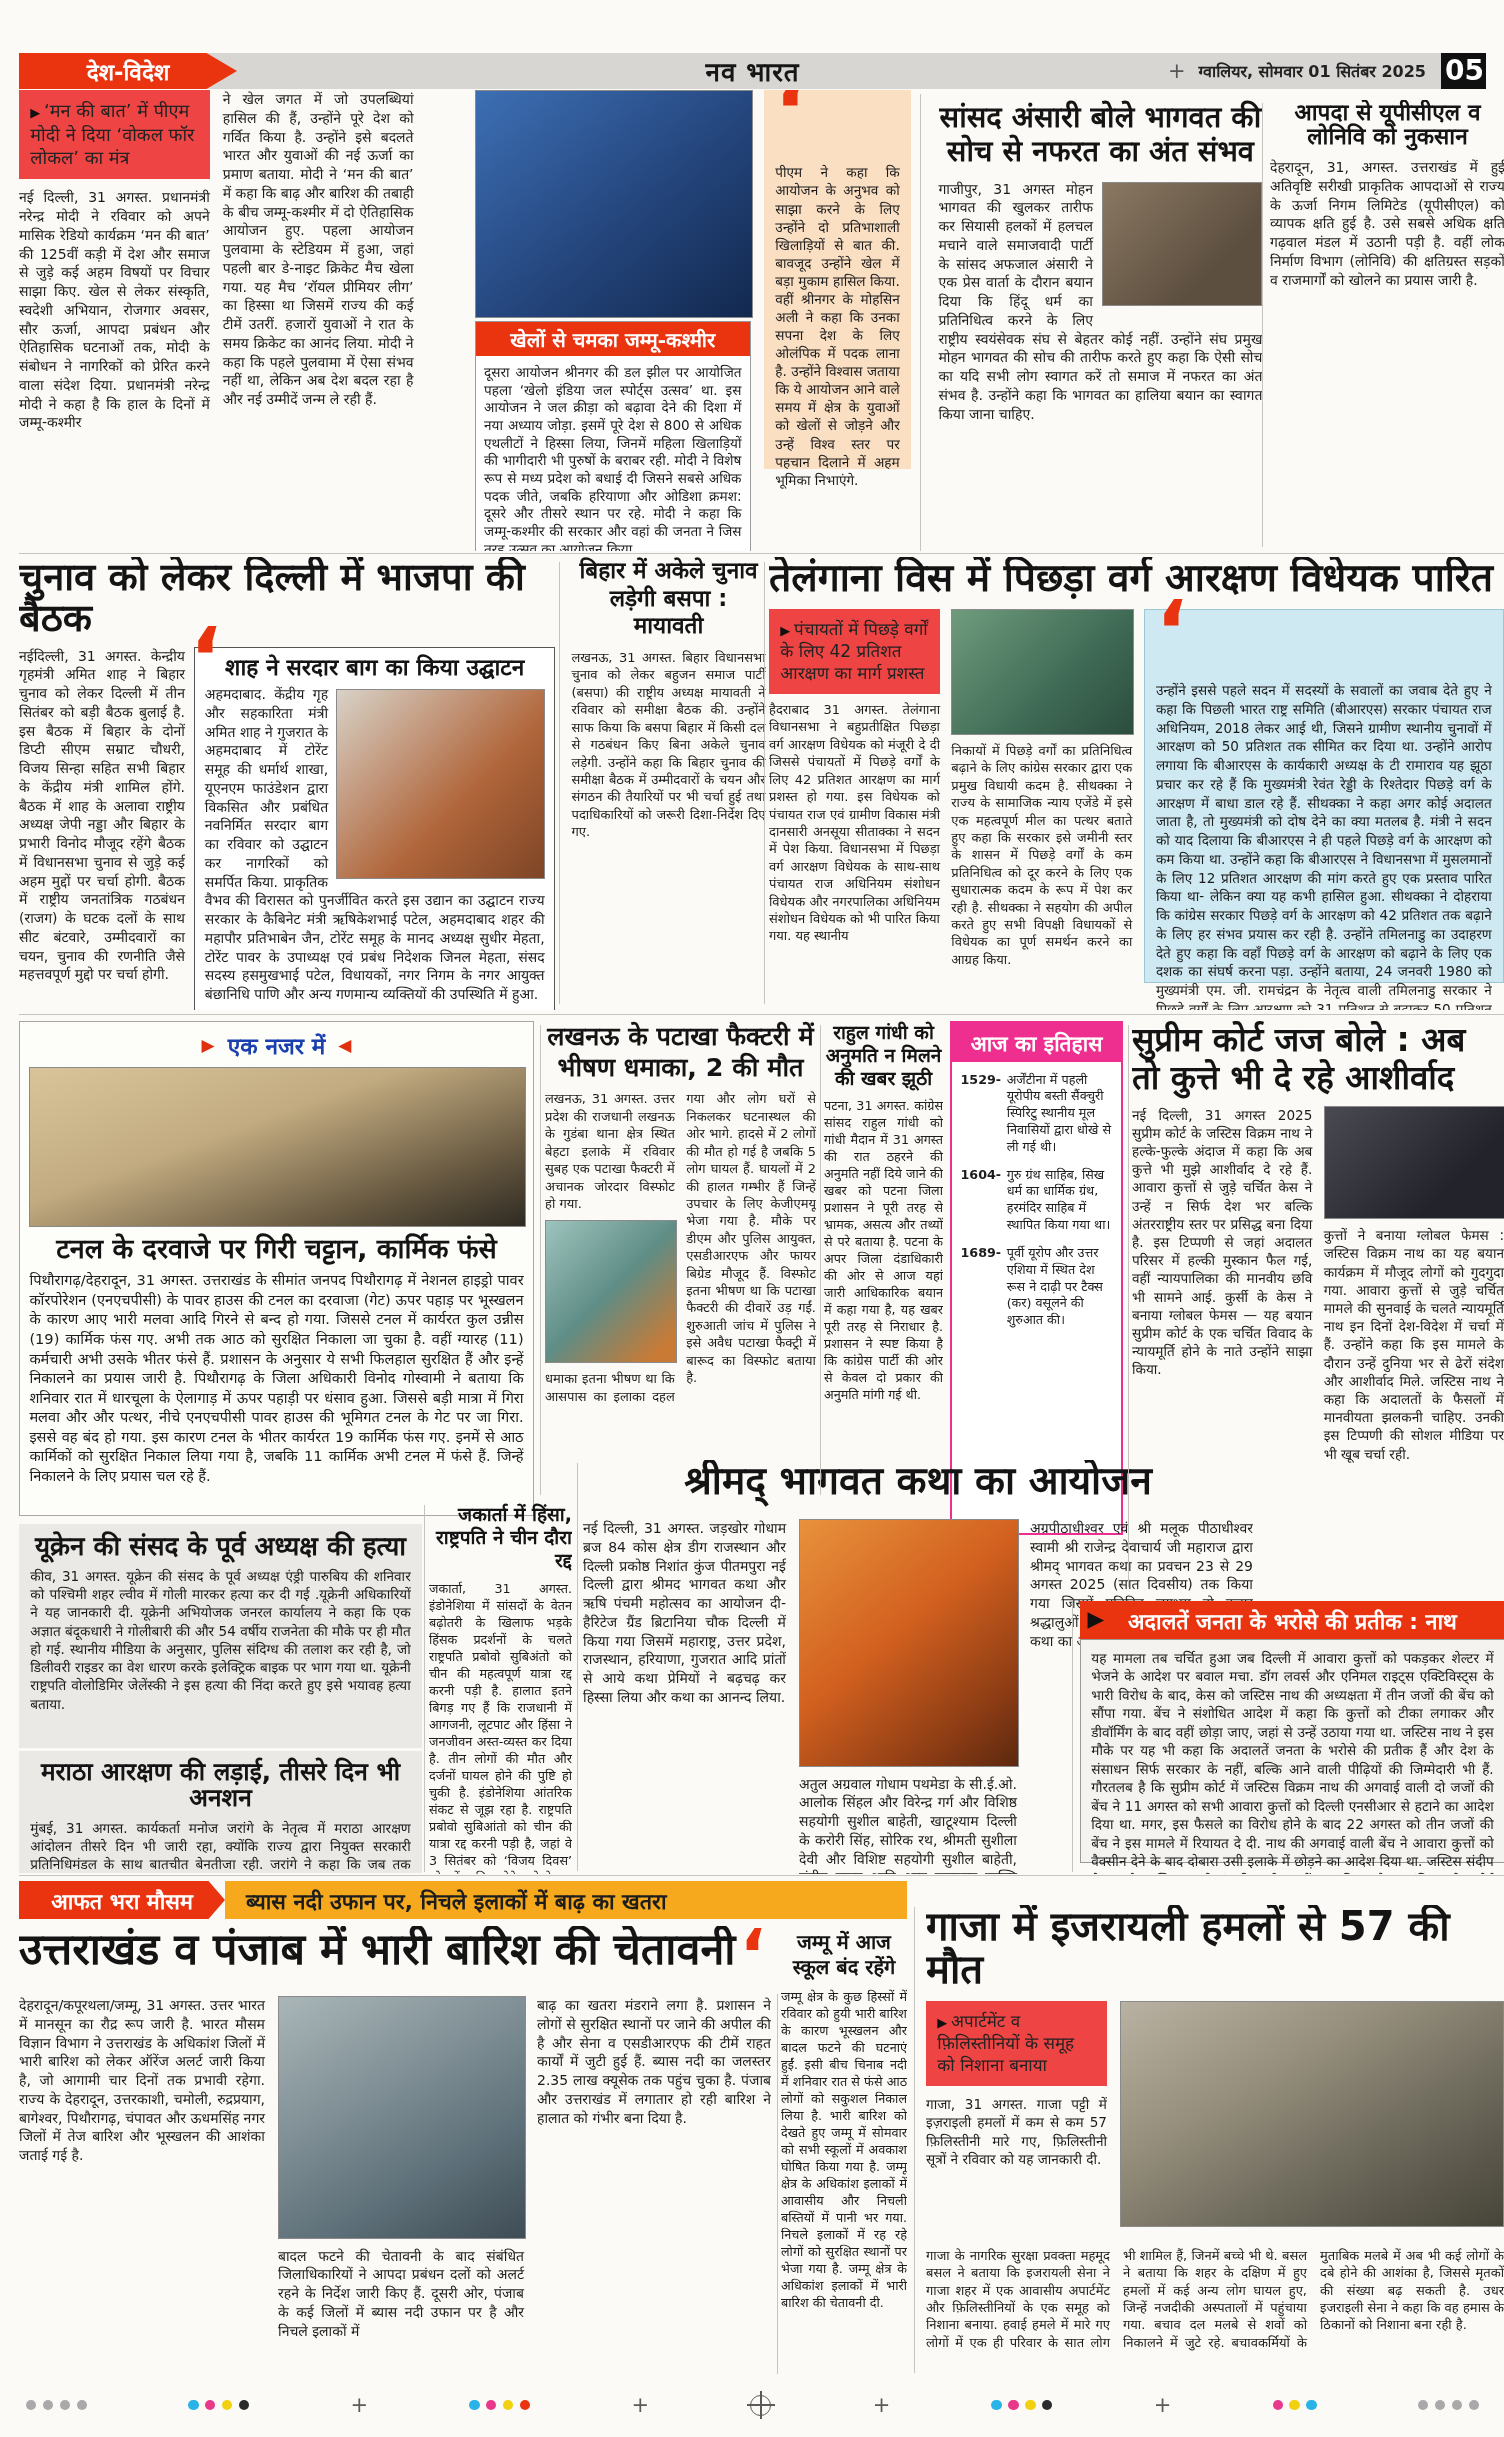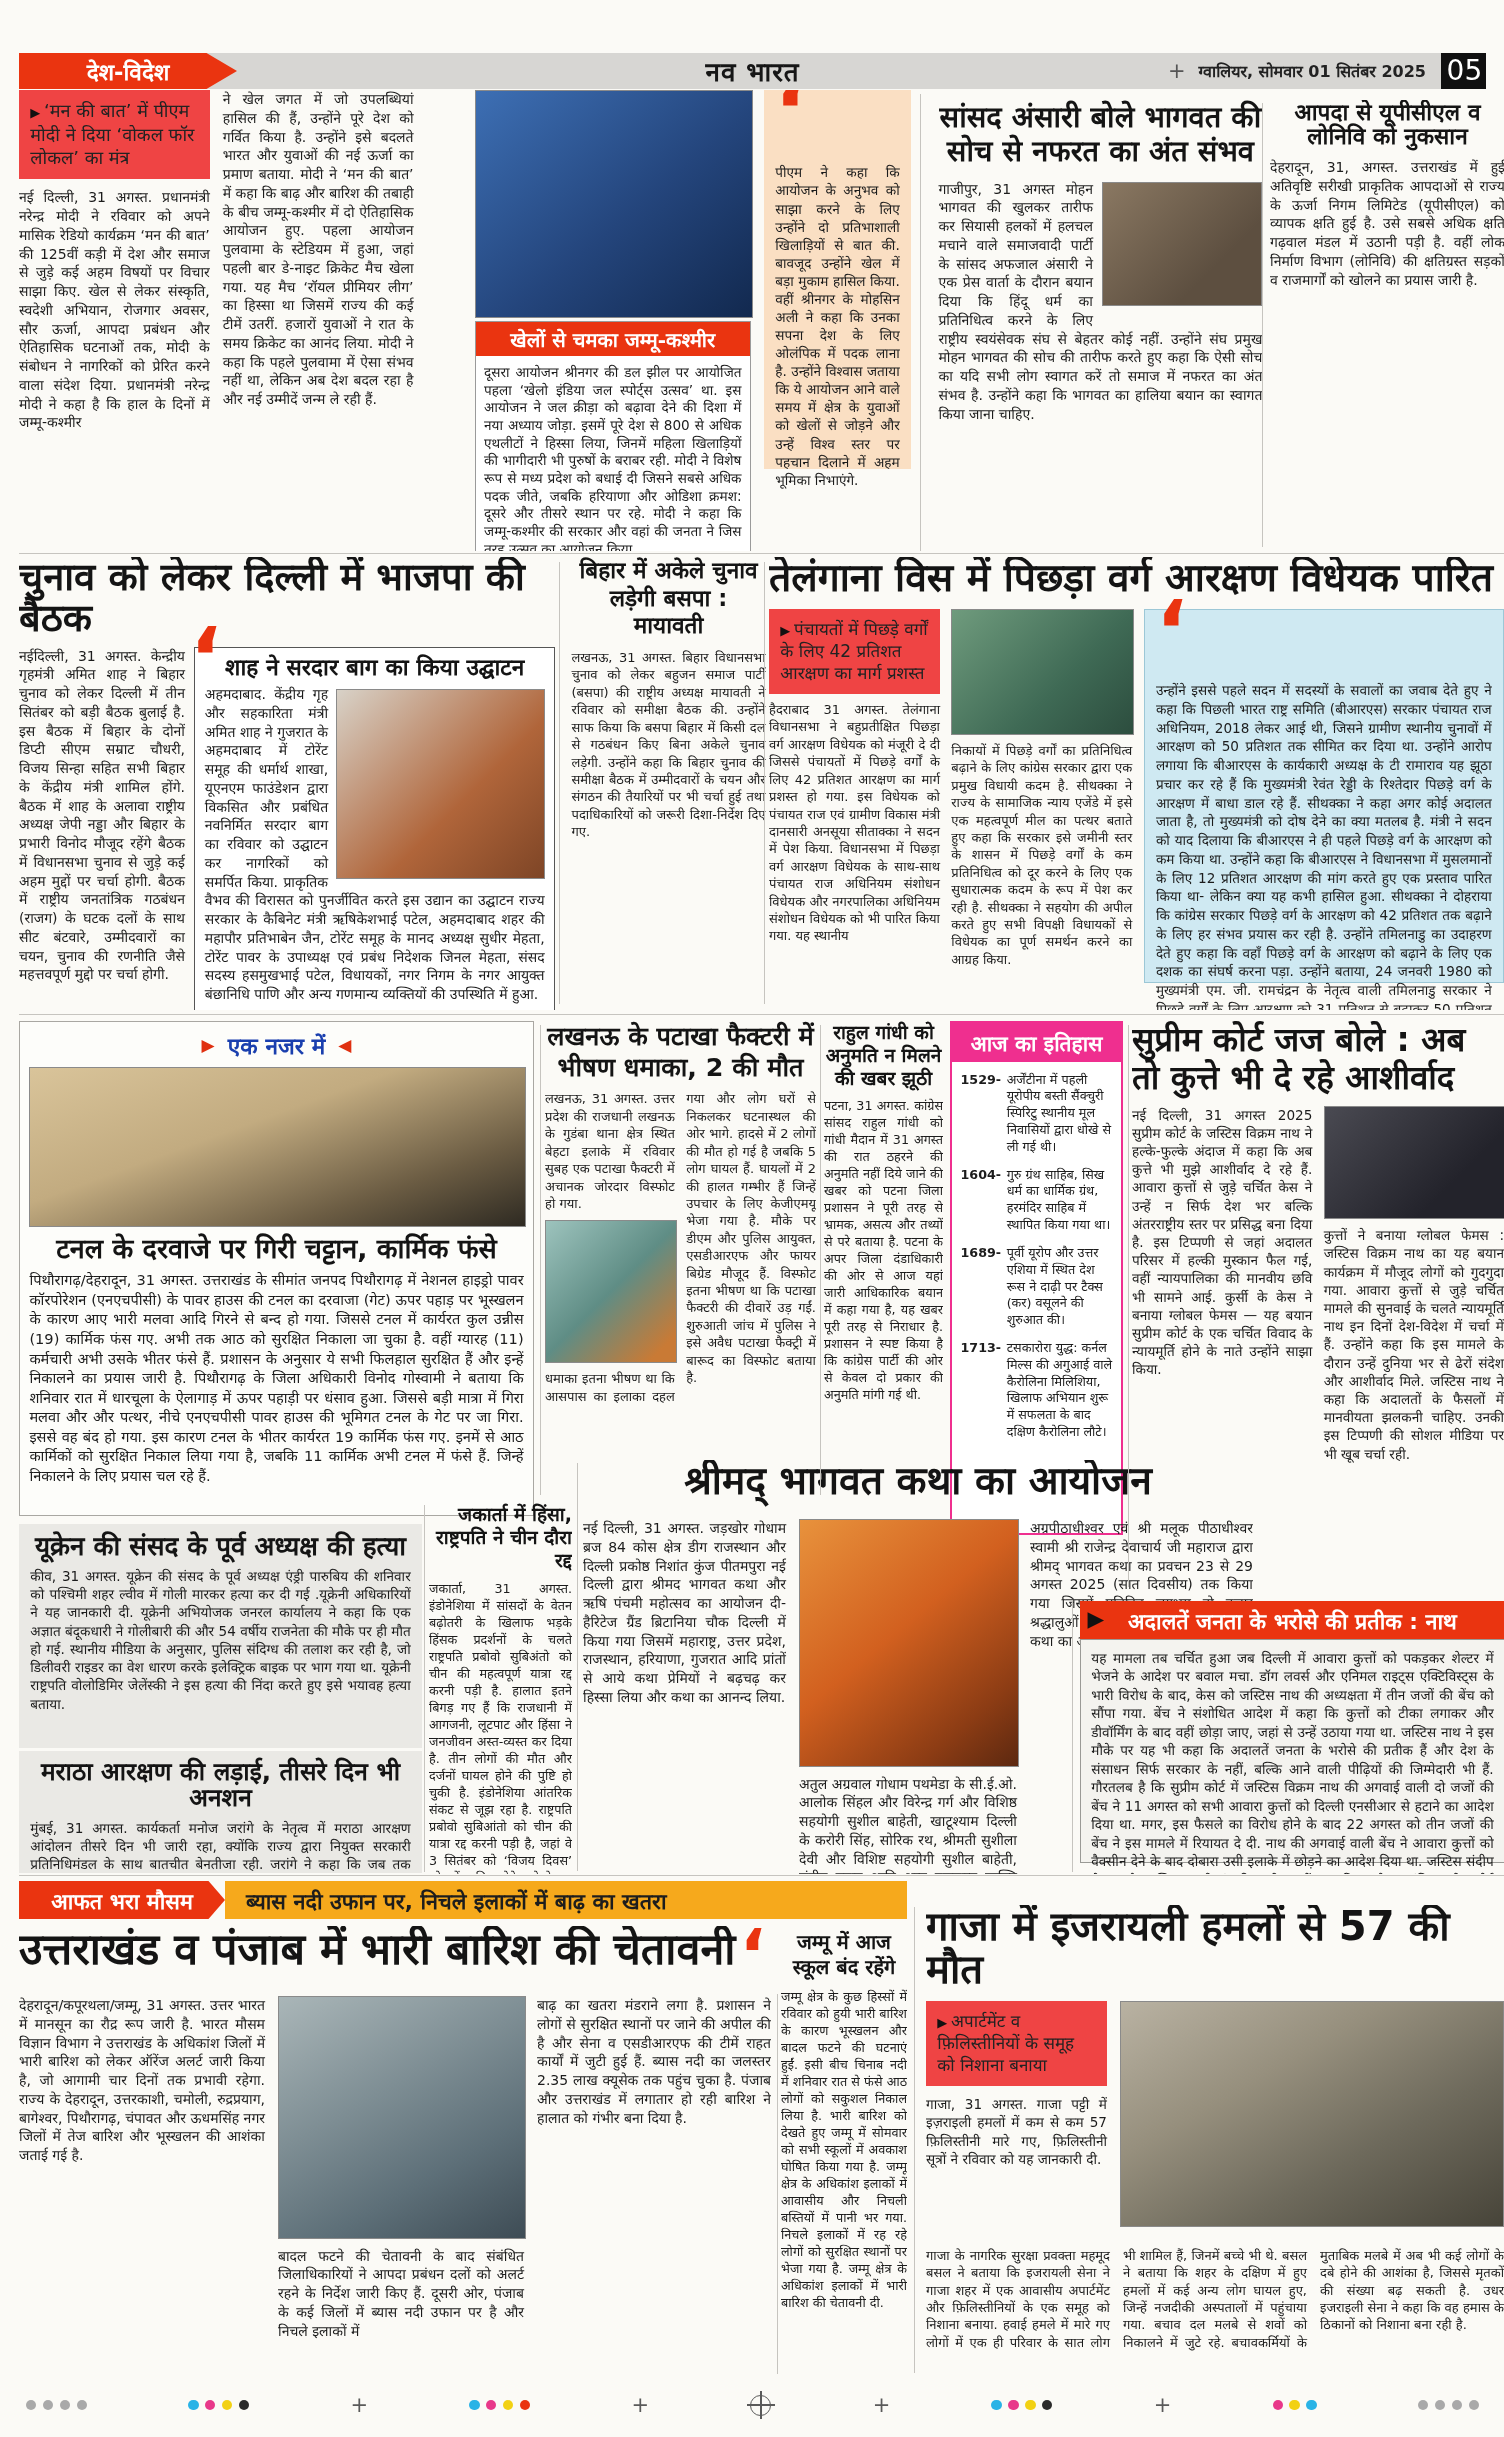--- a/index.html
+++ b/index.html
@@ -10,21 +10,21 @@
   
   .masthead{left:19px;top:53px;width:1467px;height:36px;background:#d7d6d3;}
   .mh-badge{position:absolute;left:0;top:0;height:36px;width:218px;background:#ea3410;color:#fff;
     display:flex;align-items:center;justify-content:center;font-size:22.6px;font-weight:800;
     clip-path:polygon(0 0,86% 0,100% 50%,86% 100%,0 100%);}
   .mh-paper{position:absolute;left:0;right:0;top:0;height:36px;display:flex;align-items:center;justify-content:center;
     font-size:26px;font-weight:800;letter-spacing:0.9px;color:#161616;}
   .mh-right{position:absolute;right:60px;top:0;height:36px;display:flex;align-items:center;gap:13px;font-size:16px;font-weight:700;color:#222;}
   .mh-plus{font-size:21px;color:#555;font-weight:400;}
   .mh-page{position:absolute;right:-1.9px;top:-4.7px;width:47px;height:44px;background:#101010;color:#fff;
-    display:flex;align-items:center;justify-content:center;font-size:28px;font-weight:400;}
+    display:flex;align-items:center;justify-content:center;font-size:28px;font-weight:700;}
   
   .vline{position:absolute;width:0.9px;background:#c6c4bf;}
   .hline{position:absolute;height:0.9px;background:#c6c4bf;}
   .kicker{background:#ef4444;padding:9.4px 11.3px;font-weight:400;font-size:18px;line-height:1.3;color:#222;}
   .kicker .arr{color:#111;font-size:13px;margin-right:3.8px;}
   .photo{background:#888;border:0.9px solid #8a8a8a;}
   .bigquote{display:inline-block;color:#ea3410;font-size:81px;line-height:38px;transform:rotate(180deg);font-weight:800;}
   .body15 p{font-size:14px;}
   .body14 p{font-size:13px;}
   
@@ -282,24 +282,20 @@
         <span class="hist-year">1529-</span>
         <span>अर्जेंटीना में पहली यूरोपीय बस्ती सैंक्चुरी स्पिरिटु स्थानीय मूल निवासियों द्वारा धोखे से ली गई थी।</span>
       </div>
       <div class="hist-item">
         <span class="hist-year">1604-</span>
         <span>गुरु ग्रंथ साहिब, सिख धर्म का धार्मिक ग्रंथ, हरमंदिर साहिब में स्थापित किया गया था।</span>
       </div>
       <div class="hist-item">
         <span class="hist-year">1689-</span>
         <span>पूर्वी यूरोप और उत्तर एशिया में स्थित देश रूस ने दाढ़ी पर टैक्स (कर) वसूलने की शुरुआत की।</span>
-      </div>
-      <div class="hist-item">
-        <span class="hist-year">1713-</span>
-        <span>टसकारोरा युद्ध: कर्नल मिल्स की अगुआई वाले कैरोलिना मिलिशिया, खिलाफ अभियान शुरू में सफलता के बाद दक्षिण कैरोलिना लौटे।</span>
       </div>
     </div>
   </div>
 
   <div class="sec sc">
     <h1>सुप्रीम कोर्ट जज बोले : अब तो कुत्ते भी दे रहे आशीर्वाद</h1>
     <div class="sc-row">
       <div class="c">
         <p>नई दिल्ली, 31 अगस्त 2025 सुप्रीम कोर्ट के जस्टिस विक्रम नाथ ने हल्के-फुल्के अंदाज में कहा कि अब कुत्ते भी मुझे आशीर्वाद दे रहे हैं. आवारा कुत्तों से जुड़े चर्चित केस ने उन्हें न सिर्फ देश भर बल्कि अंतरराष्ट्रीय स्तर पर प्रसिद्ध बना दिया है. इस टिप्पणी से जहां अदालत परिसर में हल्की मुस्कान फैल गई, वहीं न्यायपालिका की मानवीय छवि भी सामने आई. कुर्सी के केस ने बनाया ग्लोबल फेमस — यह बयान सुप्रीम कोर्ट के एक चर्चित विवाद के न्यायमूर्ति होने के नाते उन्होंने साझा किया.</p>
       </div>

